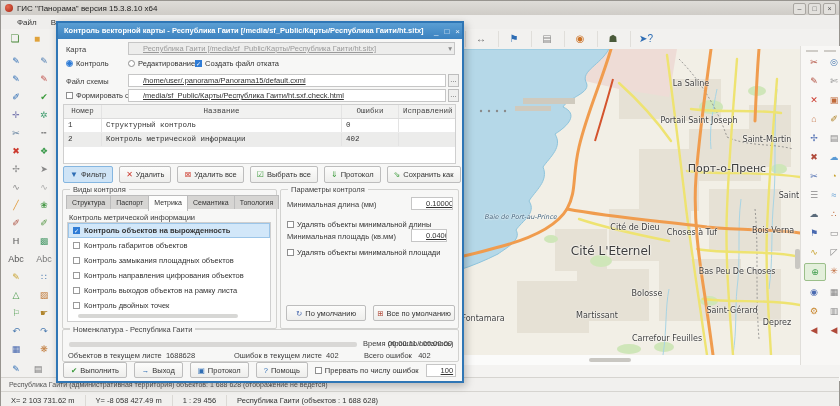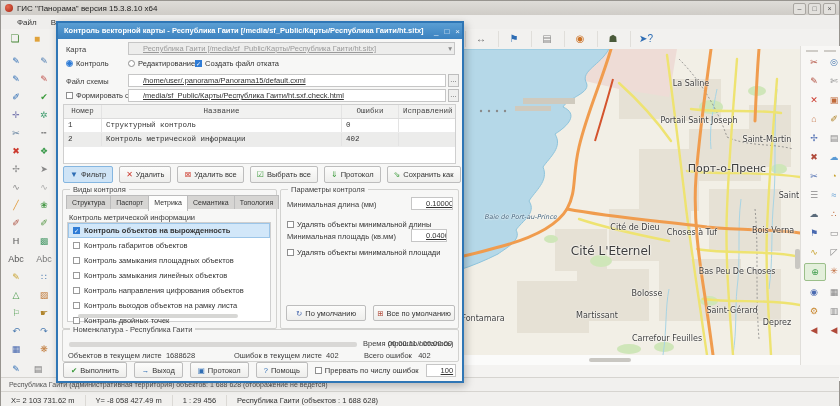--- a/index.html
+++ b/index.html
@@ -448,24 +448,20 @@
             <div class="krow">
               <span class="box"></span>
               <span>Контроль габаритов объектов</span>
             </div>
             <div class="krow">
               <span class="box"></span>
               <span>Контроль замыкания площадных объектов</span>
             </div>
             <div class="krow">
               <span class="box"></span>
-              <span>Контроль замыкания линейных объектов</span>
-            </div>
-            <div class="krow">
-              <span class="box"></span>
               <span>Контроль направления цифрования объектов</span>
             </div>
             <div class="krow">
               <span class="box"></span>
               <span>Контроль выходов объектов на рамку листа</span>
             </div>
             <div class="krow">
               <span class="box"></span>
               <span>Контроль двойных точек</span>
             </div>

